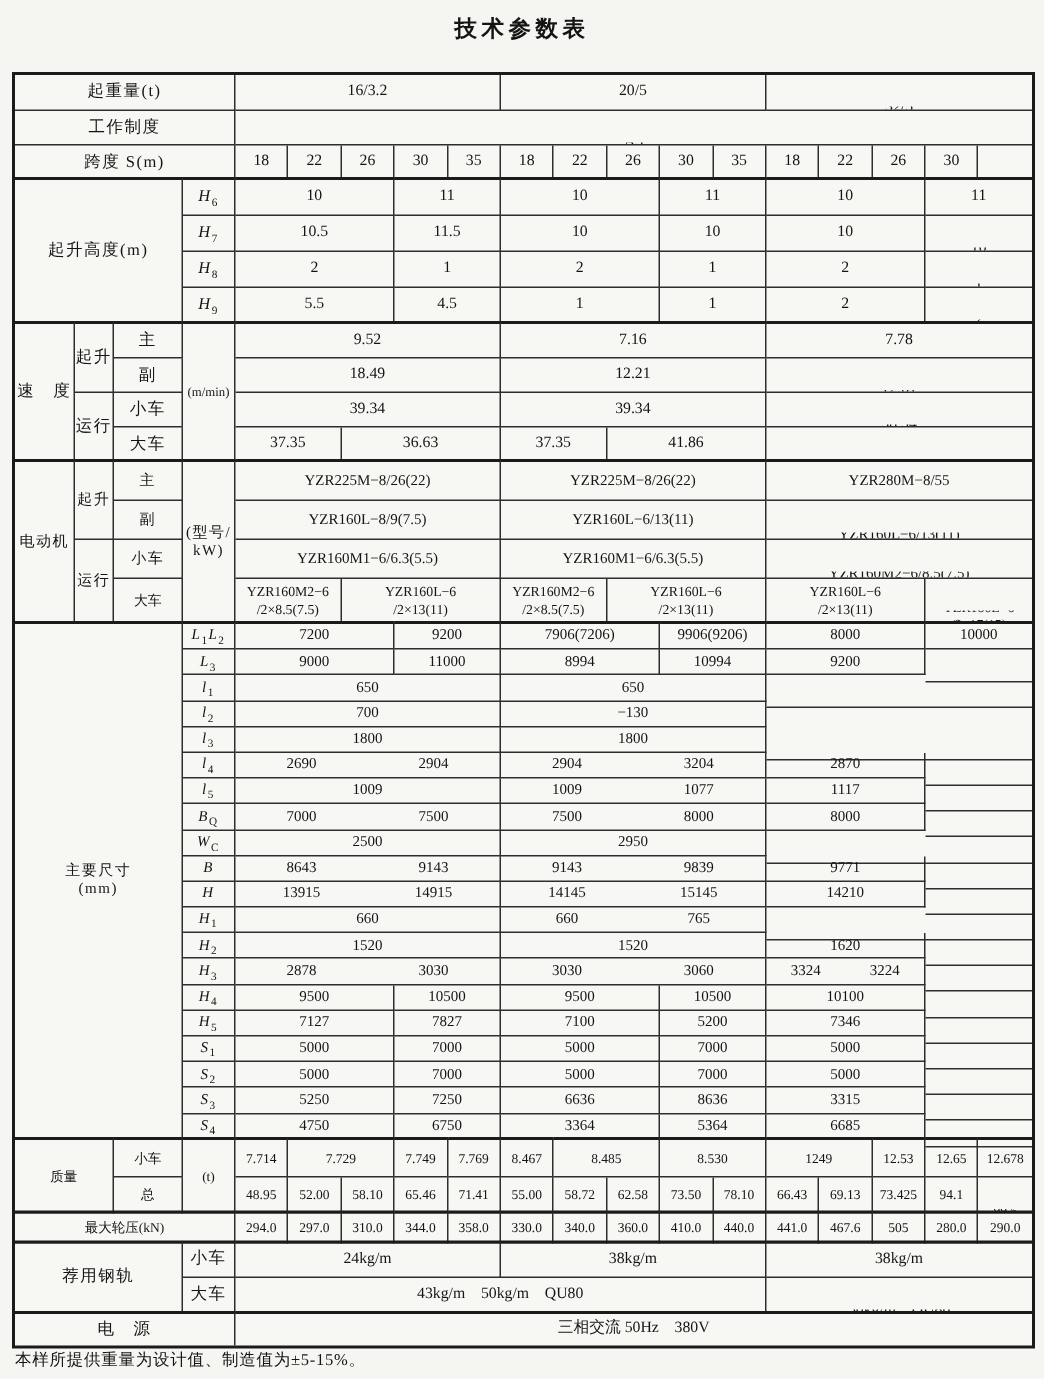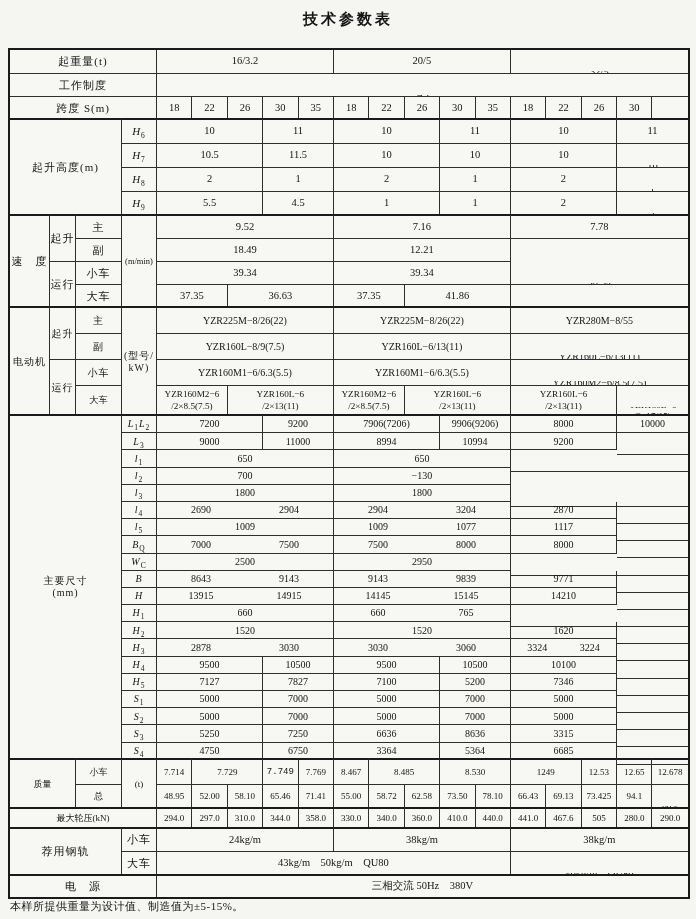--- a/index.html
+++ b/index.html
@@ -113,20 +113,21 @@
     <div class="cell lab tb" style="grid-area: 8 / 1 / span 4 / span 1;">速　度</div>
     <div class="cell lab tb" style="grid-area: 8 / 2 / span 2 / span 1;">起升</div>
     <div class="cell lab tb" style="grid-area: 8 / 3 / span 1 / span 1;">主</div>
     <div class="cell lab sm tb" style="grid-area: 8 / 4 / span 4 / span 1;">(m/min)</div>
     <div class="cell tb" style="grid-area: 8 / 5 / span 1 / span 5;">9.52</div>
     <div class="cell tb" style="grid-area: 8 / 10 / span 1 / span 5;">7.16</div>
     <div class="cell tb er" style="grid-area: 8 / 15 / span 1 / span 5;">7.78</div>
     <div class="cell lab" style="grid-area: 9 / 3 / span 1 / span 1;">副</div>
     <div class="cell" style="grid-area: 9 / 5 / span 1 / span 5;">18.49</div>
     <div class="cell" style="grid-area: 9 / 10 / span 1 / span 5;">12.21</div>
+    <div class="cell er" style="grid-area: 9 / 15 / span 1 / span 5;">12.61</div>
     <div class="cell lab" style="grid-area: 10 / 2 / span 2 / span 1;">运行</div>
     <div class="cell lab" style="grid-area: 10 / 3 / span 1 / span 1;">小车</div>
     <div class="cell" style="grid-area: 10 / 5 / span 1 / span 5;">39.34</div>
     <div class="cell" style="grid-area: 10 / 10 / span 1 / span 5;">39.34</div>
     <div class="cell er" style="grid-area: 10 / 15 / span 1 / span 5;">38.54</div>
     <div class="cell lab" style="grid-area: 11 / 3 / span 1 / span 1;">大车</div>
     <div class="cell" style="grid-area: 11 / 5 / span 1 / span 2;">37.35</div>
     <div class="cell" style="grid-area: 11 / 7 / span 1 / span 3;">36.63</div>
     <div class="cell" style="grid-area: 11 / 10 / span 1 / span 2;">37.35</div>
     <div class="cell" style="grid-area: 11 / 12 / span 1 / span 3;">41.86</div>
@@ -378,21 +379,21 @@
     <div class="cell f10" style="grid-area: 35 / 8 / span 1 / span 2;">6750</div>
     <div class="cell f10" style="grid-area: 35 / 10 / span 1 / span 3;">3364</div>
     <div class="cell f10" style="grid-area: 35 / 13 / span 1 / span 2;">5364</div>
     <div class="cell f10" style="grid-area: 35 / 15 / span 1 / span 3;">6685</div>
     <div class="cell f10 er" style="grid-area: 35 / 18 / span 1 / span 2;">8685</div>
     <div class="cell lab f93 tb" style="grid-area: 36 / 1 / span 2 / span 2;">质量</div>
     <div class="cell lab f93 tb" style="grid-area: 36 / 3 / span 1 / span 1;">小车</div>
     <div class="cell lab f93 tb" style="grid-area: 36 / 4 / span 2 / span 1;">(t)</div>
     <div class="cell f93 tb" style="grid-area: 36 / 5 / span 1 / span 1;">7.714</div>
     <div class="cell f93 tb" style="grid-area: 36 / 6 / span 1 / span 2;">7.729</div>
-    <div class="cell f93 tb" style="grid-area: 36 / 8 / span 1 / span 1; font-family: Liberation Mono, monospace;">7.749</div>
+    <div class="cell f93 tb" style="grid-area: 36 / 8 / span 1 / span 1;">7.749</div>
     <div class="cell f93 tb" style="grid-area: 36 / 9 / span 1 / span 1;">7.769</div>
     <div class="cell f93 tb" style="grid-area: 36 / 10 / span 1 / span 1;">8.467</div>
     <div class="cell f93 tb" style="grid-area: 36 / 11 / span 1 / span 2;">8.485</div>
     <div class="cell f93 tb" style="grid-area: 36 / 13 / span 1 / span 2;">8.530</div>
     <div class="cell f93 tb" style="grid-area: 36 / 15 / span 1 / span 2;">1249</div>
     <div class="cell f93 tb" style="grid-area: 36 / 17 / span 1 / span 1;">12.53</div>
     <div class="cell f93 tb" style="grid-area: 36 / 18 / span 1 / span 1;">12.65</div>
     <div class="cell f93 tb er" style="grid-area: 36 / 19 / span 1 / span 1;">12.678</div>
     <div class="cell lab f93" style="grid-area: 37 / 3 / span 1 / span 1;">总</div>
     <div class="cell f93" style="grid-area: 37 / 5 / span 1 / span 1;">48.95</div>

